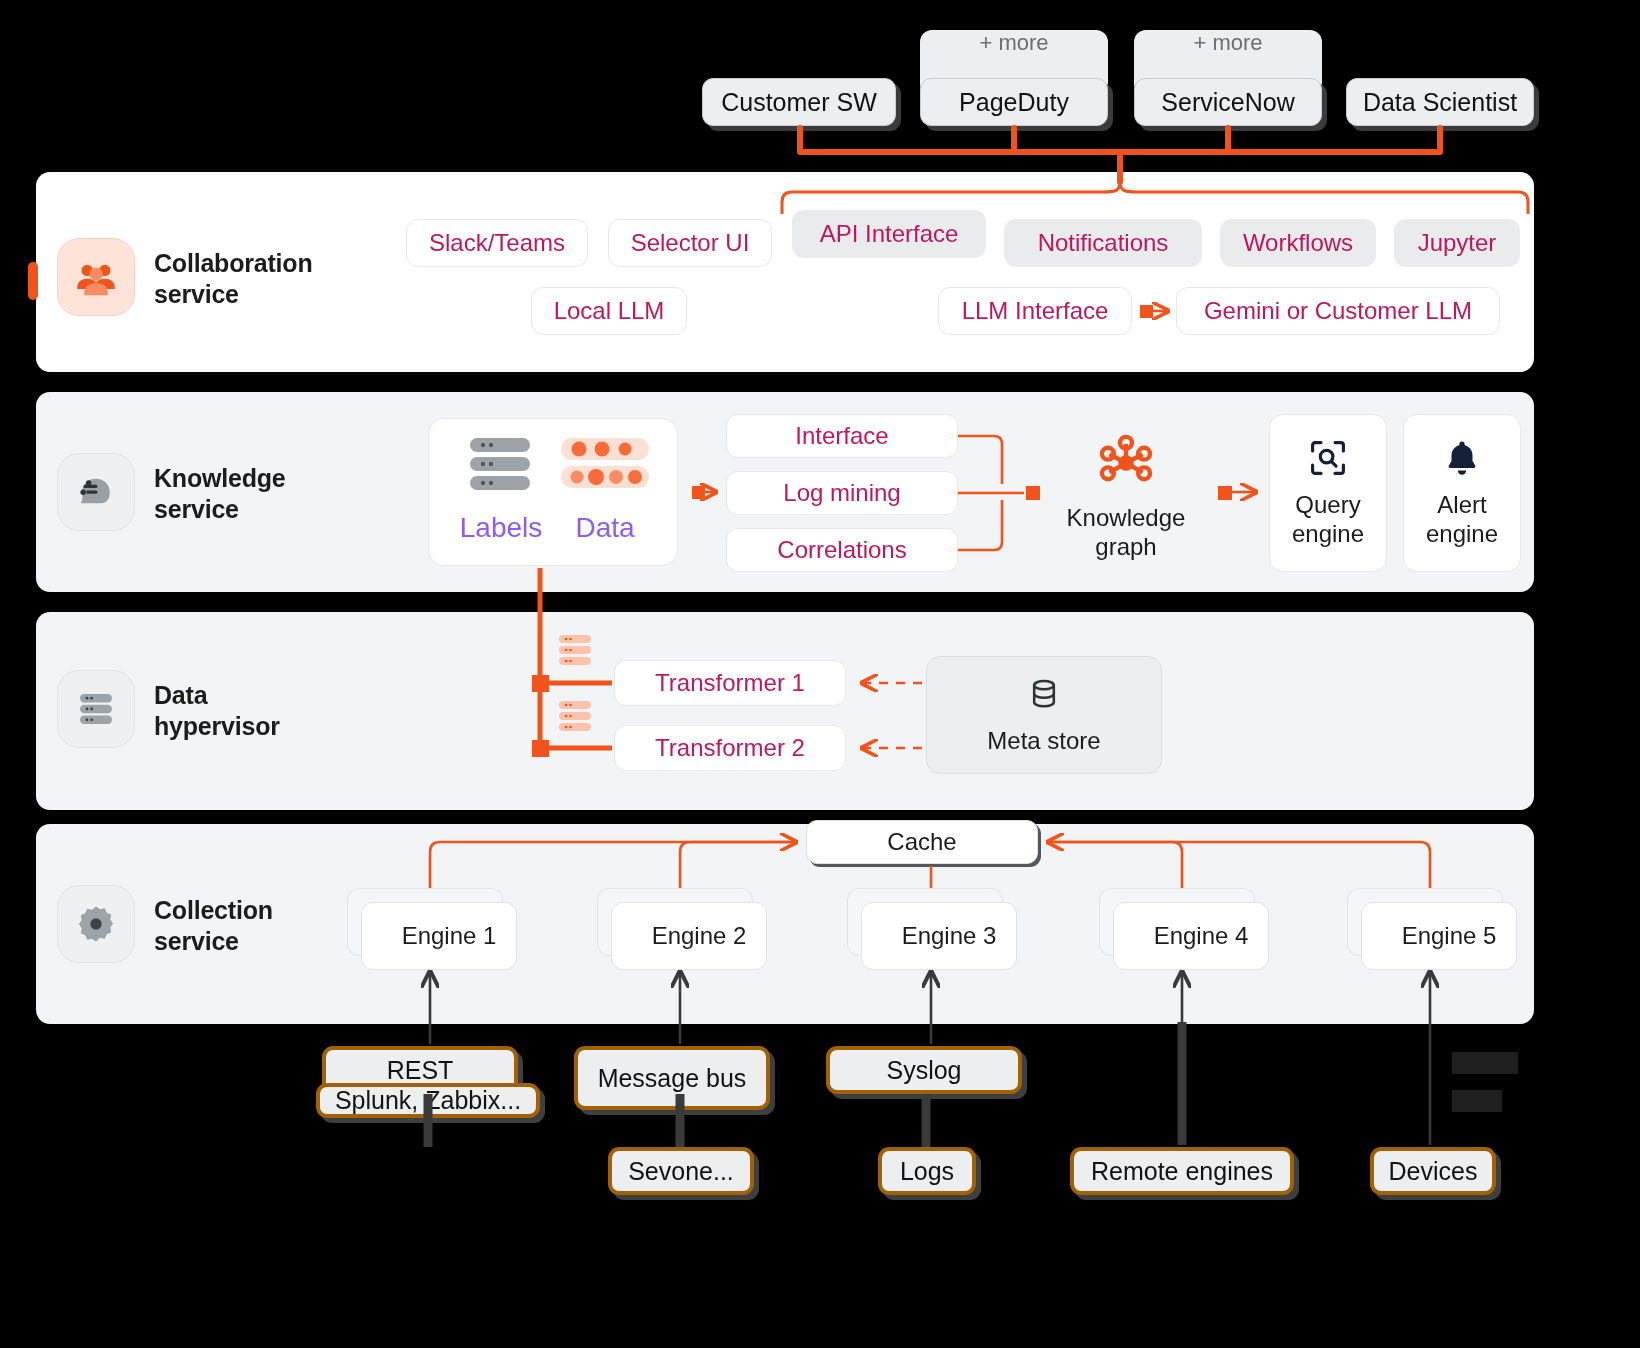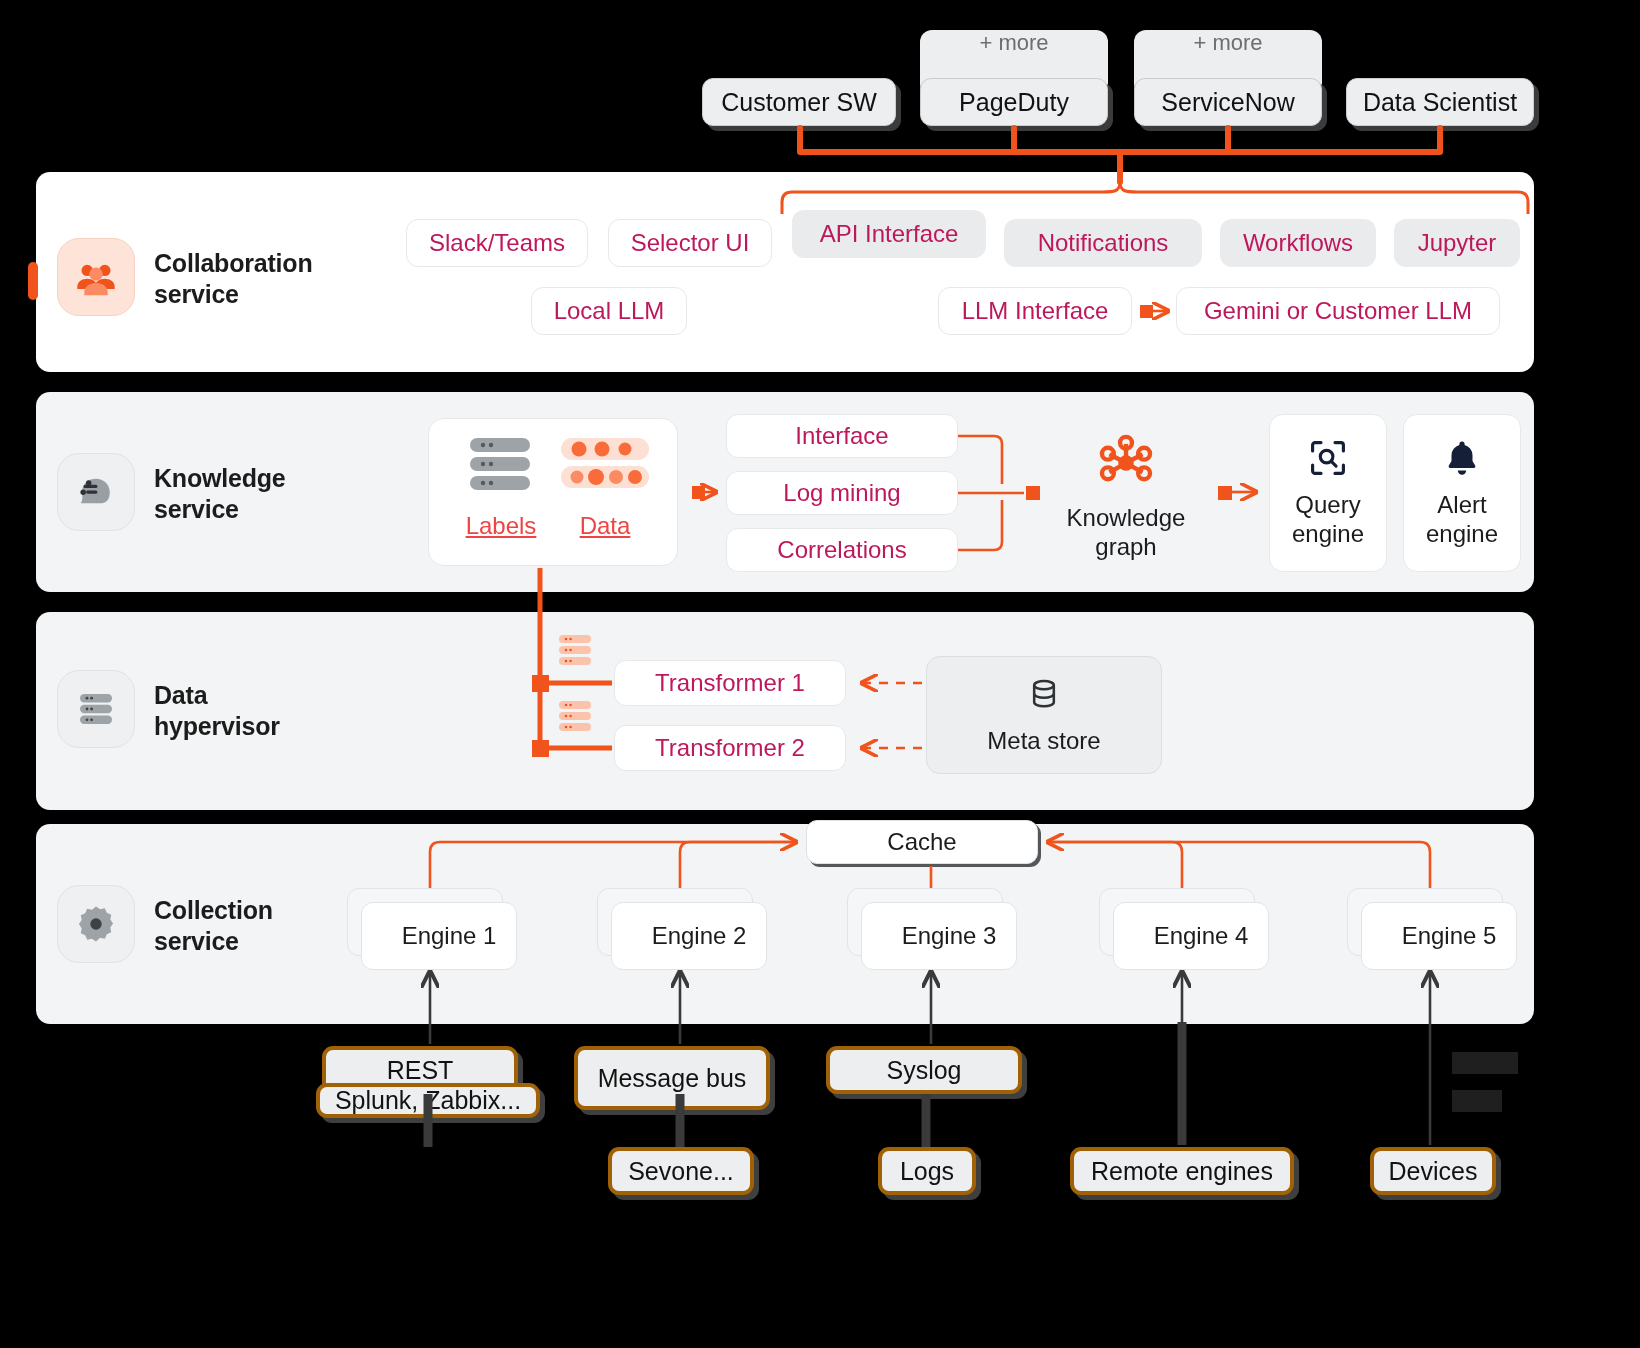--- a/index.html
+++ b/index.html
@@ -96,21 +96,21 @@
   }
 
   
   .ld-card {
     position: absolute;
     background: #ffffff; border: 1px solid #e6e8ea;
     border-radius: 16px;
   }
   .ld-col { position: absolute; text-align: center; }
   .ld-label {
-    font-size: 24px; color: #ef4444; text-decoration: underline;
+    font-size: 28px; color: #8b5cf6;
   }
 
   
   .iconbox {
     position: absolute;
     background: #ffffff; border: 1px solid #e6e8ea;
     border-radius: 14px;
     display: flex; flex-direction: column;
     align-items: center; justify-content: center;
     gap: 12px;

